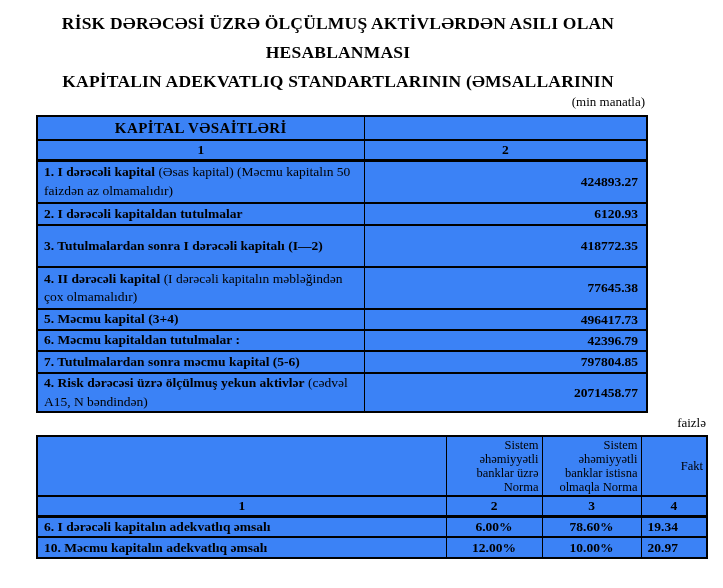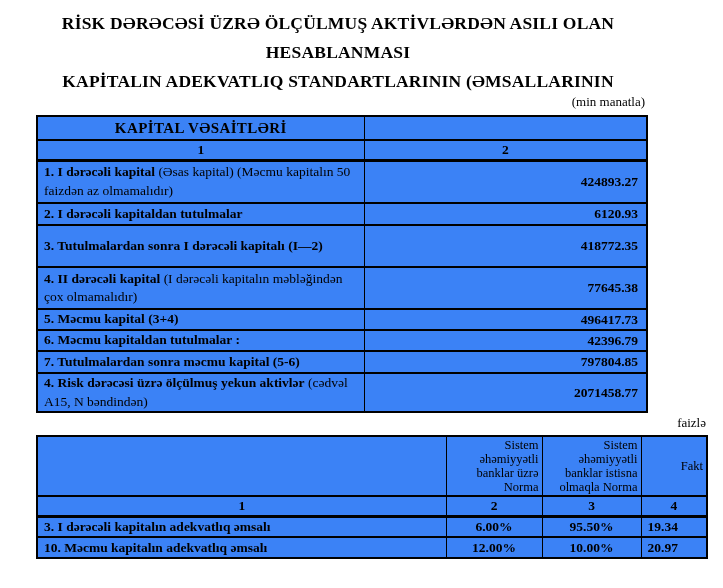--- a/index.html
+++ b/index.html
@@ -135,23 +135,23 @@
         <td>Sistem əhəmiyyətli banklar istisna olmaqla Norma</td>
         <td>Fakt</td>
       </tr>
       <tr class="numrow thick">
         <td>1</td>
         <td>2</td>
         <td>3</td>
         <td>4</td>
       </tr>
       <tr class="dr">
-        <td class="lbl">3.  I dərəcəli  kapitalın  adekvatlıq əmsalı</td>
+        <td class="lbl">6.  I dərəcəli  kapitalın  adekvatlıq əmsalı</td>
         <td class="mid">6.00%</td>
-        <td class="mid">95.50%</td>
+        <td class="mid">78.60%</td>
         <td class="fakt">19.34</td>
       </tr>
       <tr class="dr">
         <td class="lbl">10. Məcmu kapitalın  adekvatlıq  əmsalı</td>
         <td class="mid">12.00%</td>
         <td class="mid">10.00%</td>
         <td class="fakt">20.97</td>
       </tr>
     </tbody>
   </table>

